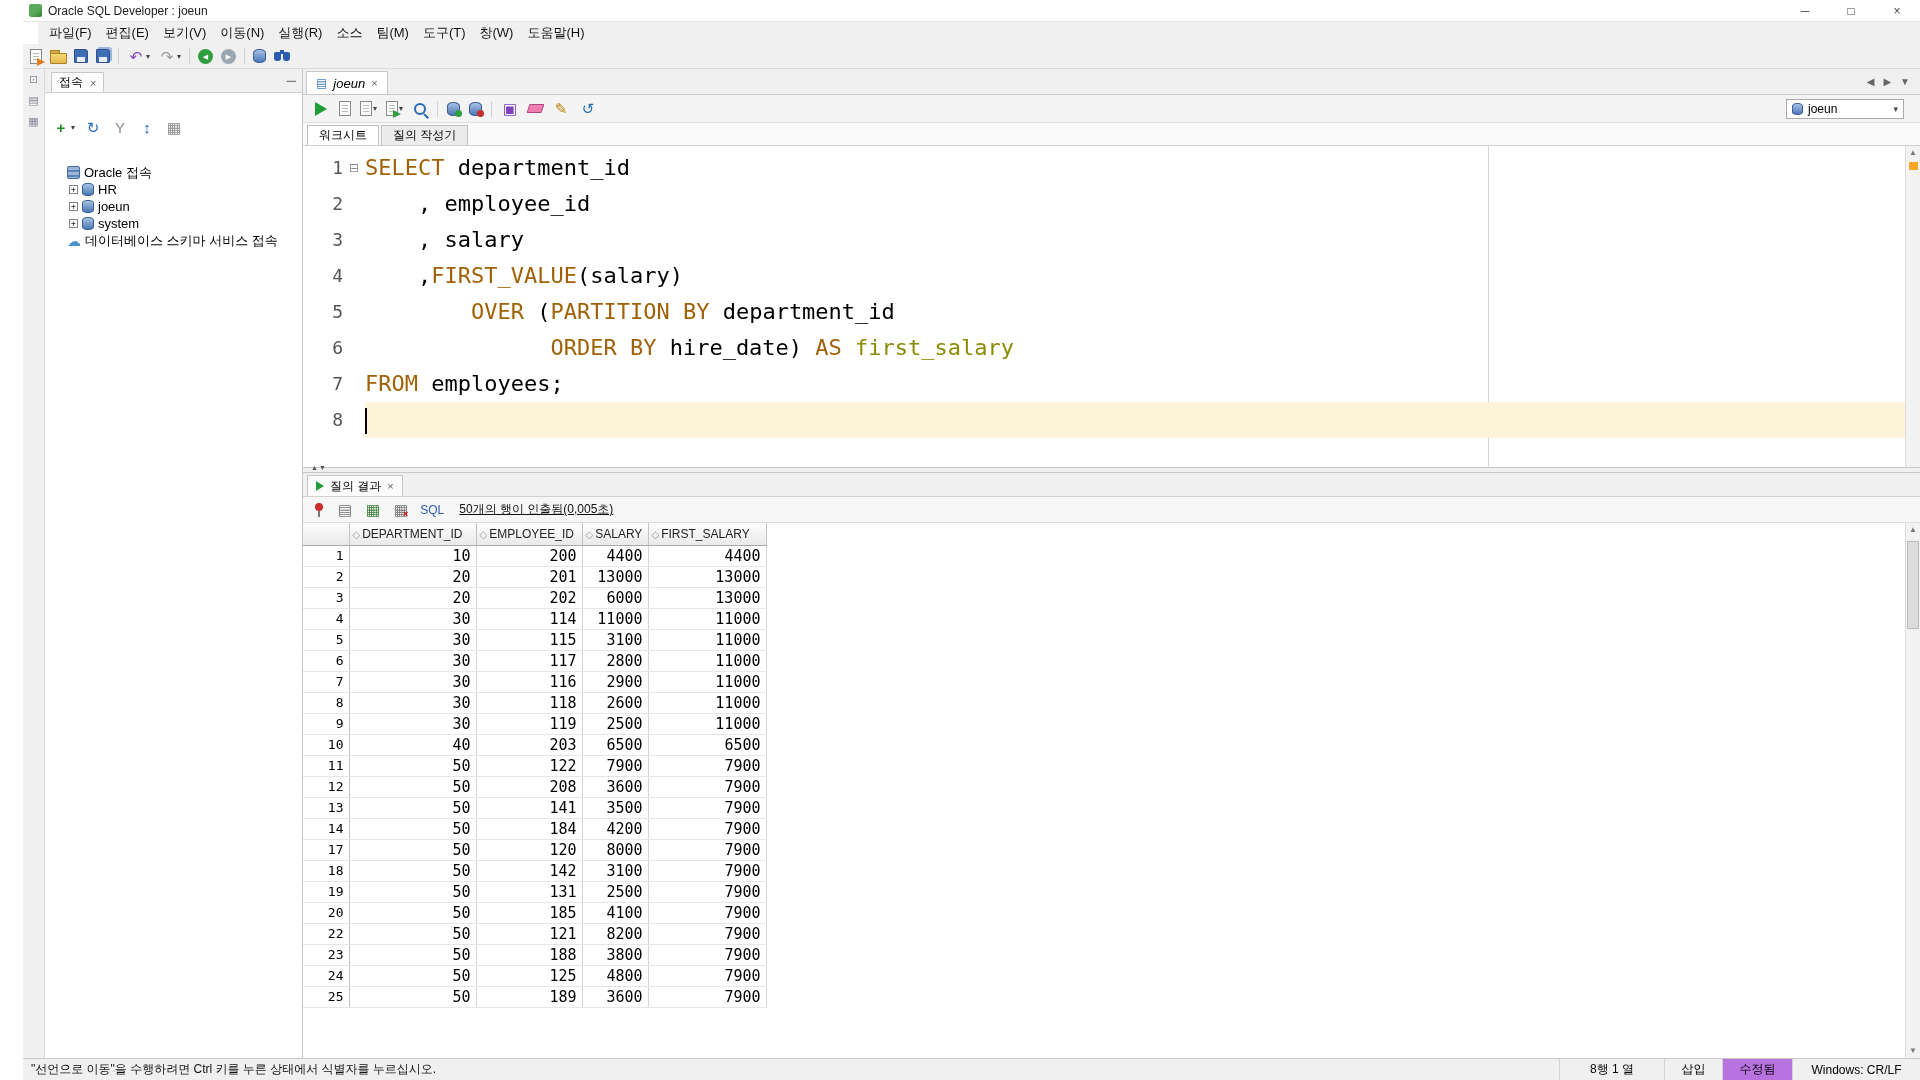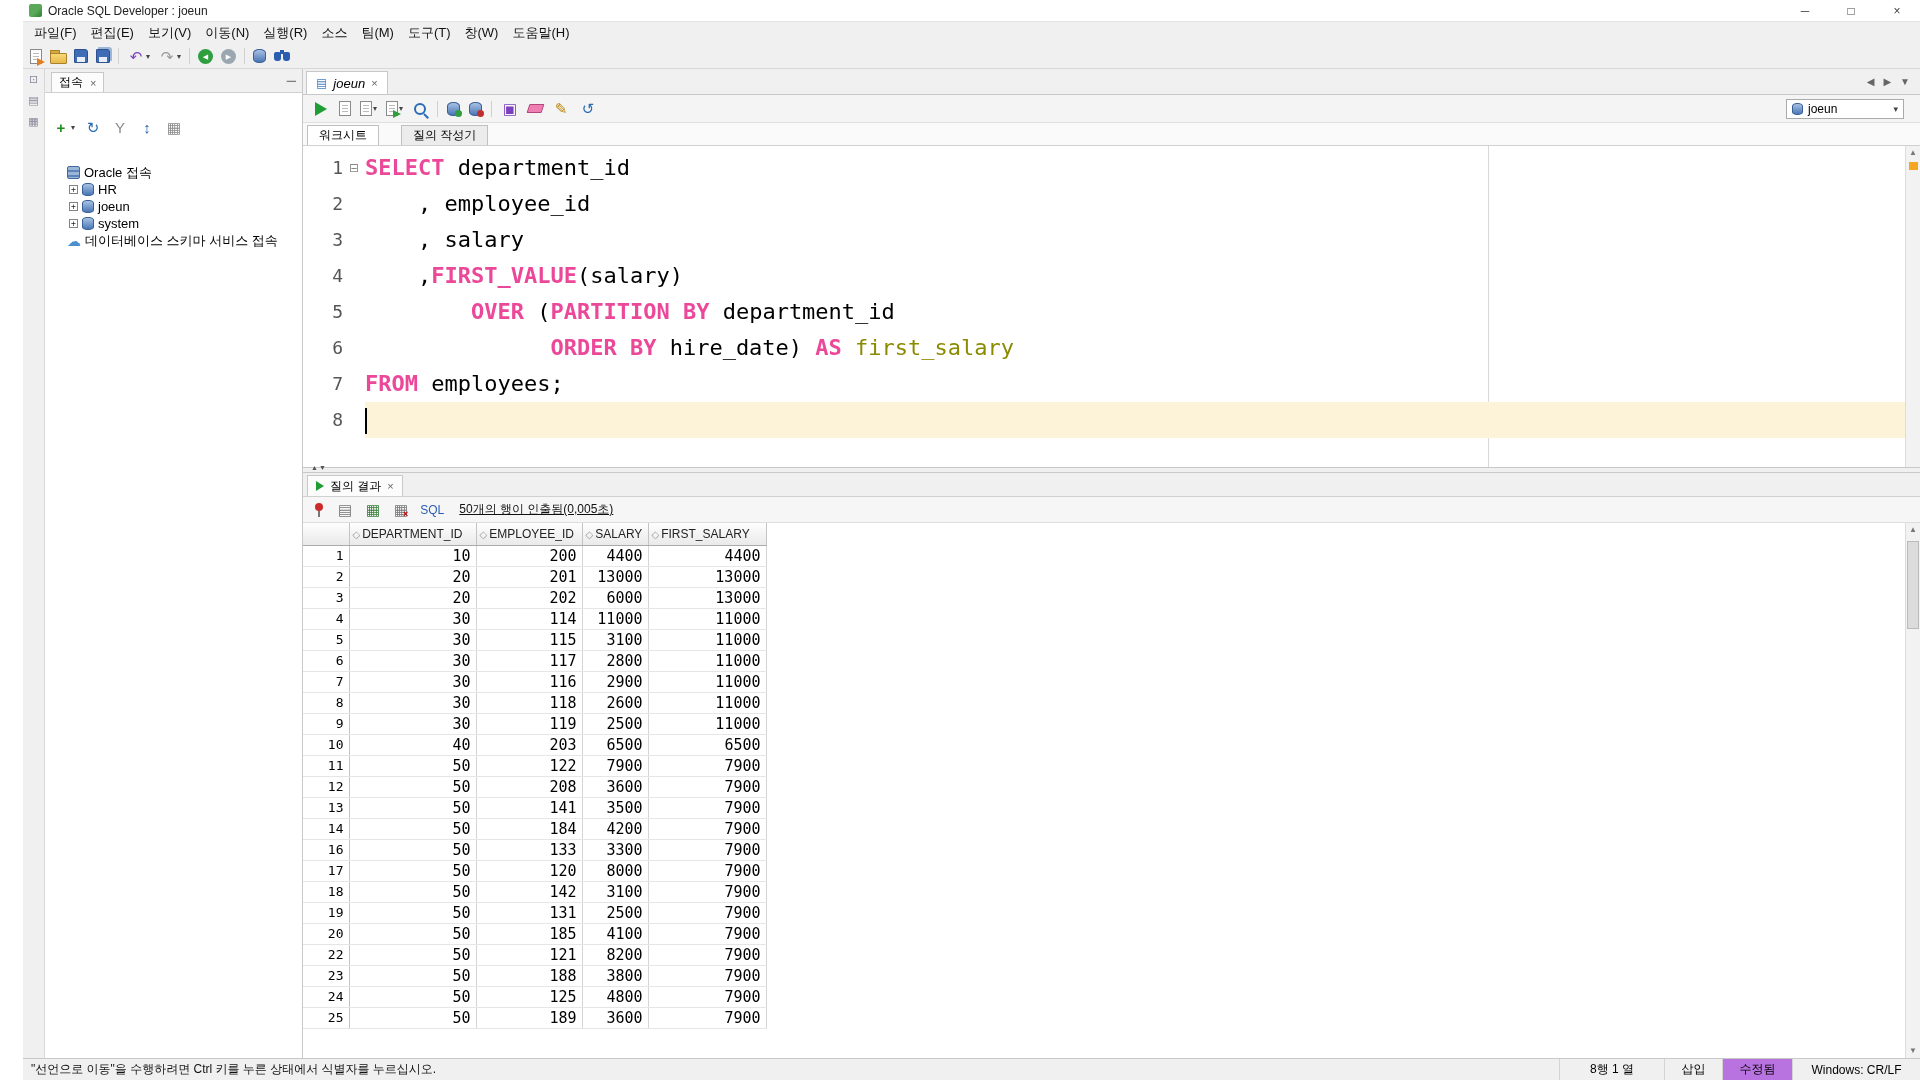--- a/index.html
+++ b/index.html
@@ -9,21 +9,21 @@
   .window { display:flex; flex-direction:column; width:100%; height:100%;padding-left:23px; }
 
   
   .titlebar { height:22px; background:#fff; border-bottom:1px solid #e4e4e4; display:flex; align-items:center; padding-left:6px; flex:none; }
   .app-logo { width:13px; height:13px; border-radius:2px; background:linear-gradient(135deg,#5aa85a 55%,#2f7d2f); margin-right:6px; flex:none; }
   .title-text { font-size:12px; color:#222; }
   .win-controls { margin-left:auto; display:flex; height:100%; }
   .win-btn { width:46px; height:100%; display:flex; align-items:center; justify-content:center; font-size:12px; color:#444; }
 
   
-  .menubar { height:22px; background:#f0f0f0; display:flex; align-items:center; padding-left:4px; flex:none; }
+  .menubar { height:22px; background:#f0f0f0; display:flex; align-items:center; padding-left:4px; flex:none;margin-left:15px; }
   .menu-item { padding:2px 7px; font-size:13px; color:#111; }
 
   
   .main-toolbar { height:25px; background:#f0f0f0; border-bottom:1px solid #d8d8d8; display:flex; align-items:center; padding-left:4px; gap:2px; flex:none; }
   .tbtn { display:inline-flex; align-items:center; height:22px; padding:0 3px; }
   .sep { width:1px; height:16px; background:#d0d0d0; margin:0 3px; }
   .ic { display:inline-flex; align-items:center; justify-content:center; width:18px; height:18px; line-height:1; }
   .ic.g { font-size:15px; }
   .dd { font-size:8px; color:#444; margin-left:1px; }
   .badge { color:#c00; font-size:9px; margin-left:-7px; margin-top:8px; font-weight:bold; }
@@ -82,32 +82,32 @@
   .editor-tab .tab-label { font-style:italic; }
   .editor-tab .x { color:#666; font-size:11px; font-style:normal; }
   .tab-doc-icon { color:#4a7fc9; font-size:12px; }
   .tab-nav { margin-left:auto; display:flex; gap:9px; padding-right:10px; color:#666; font-size:10px; align-self:center; }
 
   .editor-toolbar { height:28px; display:flex; align-items:center; gap:3px; padding-left:6px; background:#f4f4f4; border-bottom:1px solid #e0e0e0; flex:none; }
   .conn-select { margin-left:auto; margin-right:16px; width:118px; height:20px; border:1px solid #aaa; background:#fff; display:flex; align-items:center; gap:5px; padding:0 5px; font-size:12px; }
   .conn-select .arrow { margin-left:auto; font-size:9px; color:#444; }
   .conn-select .ti-db { width:11px; height:12px; }
 
-  .subtab-row { height:23px; background:#fafafa; display:flex; align-items:flex-end; padding-left:4px; border-bottom:1px solid #d0d0d0; flex:none;gap:20px; }
+  .subtab-row { height:23px; background:#fafafa; display:flex; align-items:flex-end; padding-left:4px; border-bottom:1px solid #d0d0d0; flex:none; }
   .subtab { height:20px; padding:0 11px; display:flex; align-items:center; font-size:12px; border:1px solid #c0c0c0; border-bottom:none; background:#ececec; margin-right:2px; }
   .subtab.active { background:#fff; }
 
   .code-area { height:322px; position:relative; background:#fff; overflow:hidden; border-bottom:1px solid #c8c8c8; flex:none; padding-top:4px; }
   .margin-guide { position:absolute; left:1185px; top:0; bottom:0; width:1px; background:#d8d8d8; }
   .code-line { display:flex; height:36px; align-items:center; position:relative; }
   .code-line.current { background:linear-gradient(to right,#fff 62px,#fcf3d9 62px); }
   .gutter { width:40px; text-align:right; color:#555; font:18px/36px "DejaVu Sans Mono",monospace; flex:none; }
   .fold { width:22px; text-align:center; color:#888; font-size:12px; flex:none; }
   .code-text { font:22px/36px "DejaVu Sans Mono",monospace; white-space:pre; color:#000; }
-  .tk-kw { color:#ec4899; font-weight:bold;text-align:right; }
+  .tk-kw { color:#a16207; font-weight:normal;text-align:right; }
   .tk-alias { color:#8b8b00; }
   .tk-p { color:#000; }
   .caret { display:inline-block; width:2px; height:26px; background:#000; vertical-align:middle; }
   .code-scrollbar { position:absolute; right:0; top:0; bottom:0; width:15px; background:#f2f2f2; border-left:1px solid #ddd; }
   .code-scrollbar .sb-arrow { display:block; width:100%; height:14px; text-align:center; font-size:8px; color:#777; line-height:14px; }
   .change-marker { position:absolute; top:2px; left:3px; width:9px; height:8px; background:#f5a623; }
 
   .h-splitter { height:5px; background:#f0f0f0; border-bottom:1px solid #c8c8c8; position:relative; flex:none; }
   .h-splitter .grips { position:absolute; left:8px; top:-4px; font-size:7px; color:#555; letter-spacing:1px; }
 
@@ -533,27 +533,20 @@
                   <td class="cell">7900</td>
                 </tr>
                 <tr class="grid-row">
                   <td class="rownum">14</td>
                   <td class="cell">50</td>
                   <td class="cell">184</td>
                   <td class="cell">4200</td>
                   <td class="cell">7900</td>
                 </tr>
                 <tr class="grid-row">
-                  <td class="rownum">16</td>
-                  <td class="cell">50</td>
-                  <td class="cell">133</td>
-                  <td class="cell">3300</td>
-                  <td class="cell">7900</td>
-                </tr>
-                <tr class="grid-row">
                   <td class="rownum">17</td>
                   <td class="cell">50</td>
                   <td class="cell">120</td>
                   <td class="cell">8000</td>
                   <td class="cell">7900</td>
                 </tr>
                 <tr class="grid-row">
                   <td class="rownum">18</td>
                   <td class="cell">50</td>
                   <td class="cell">142</td>

